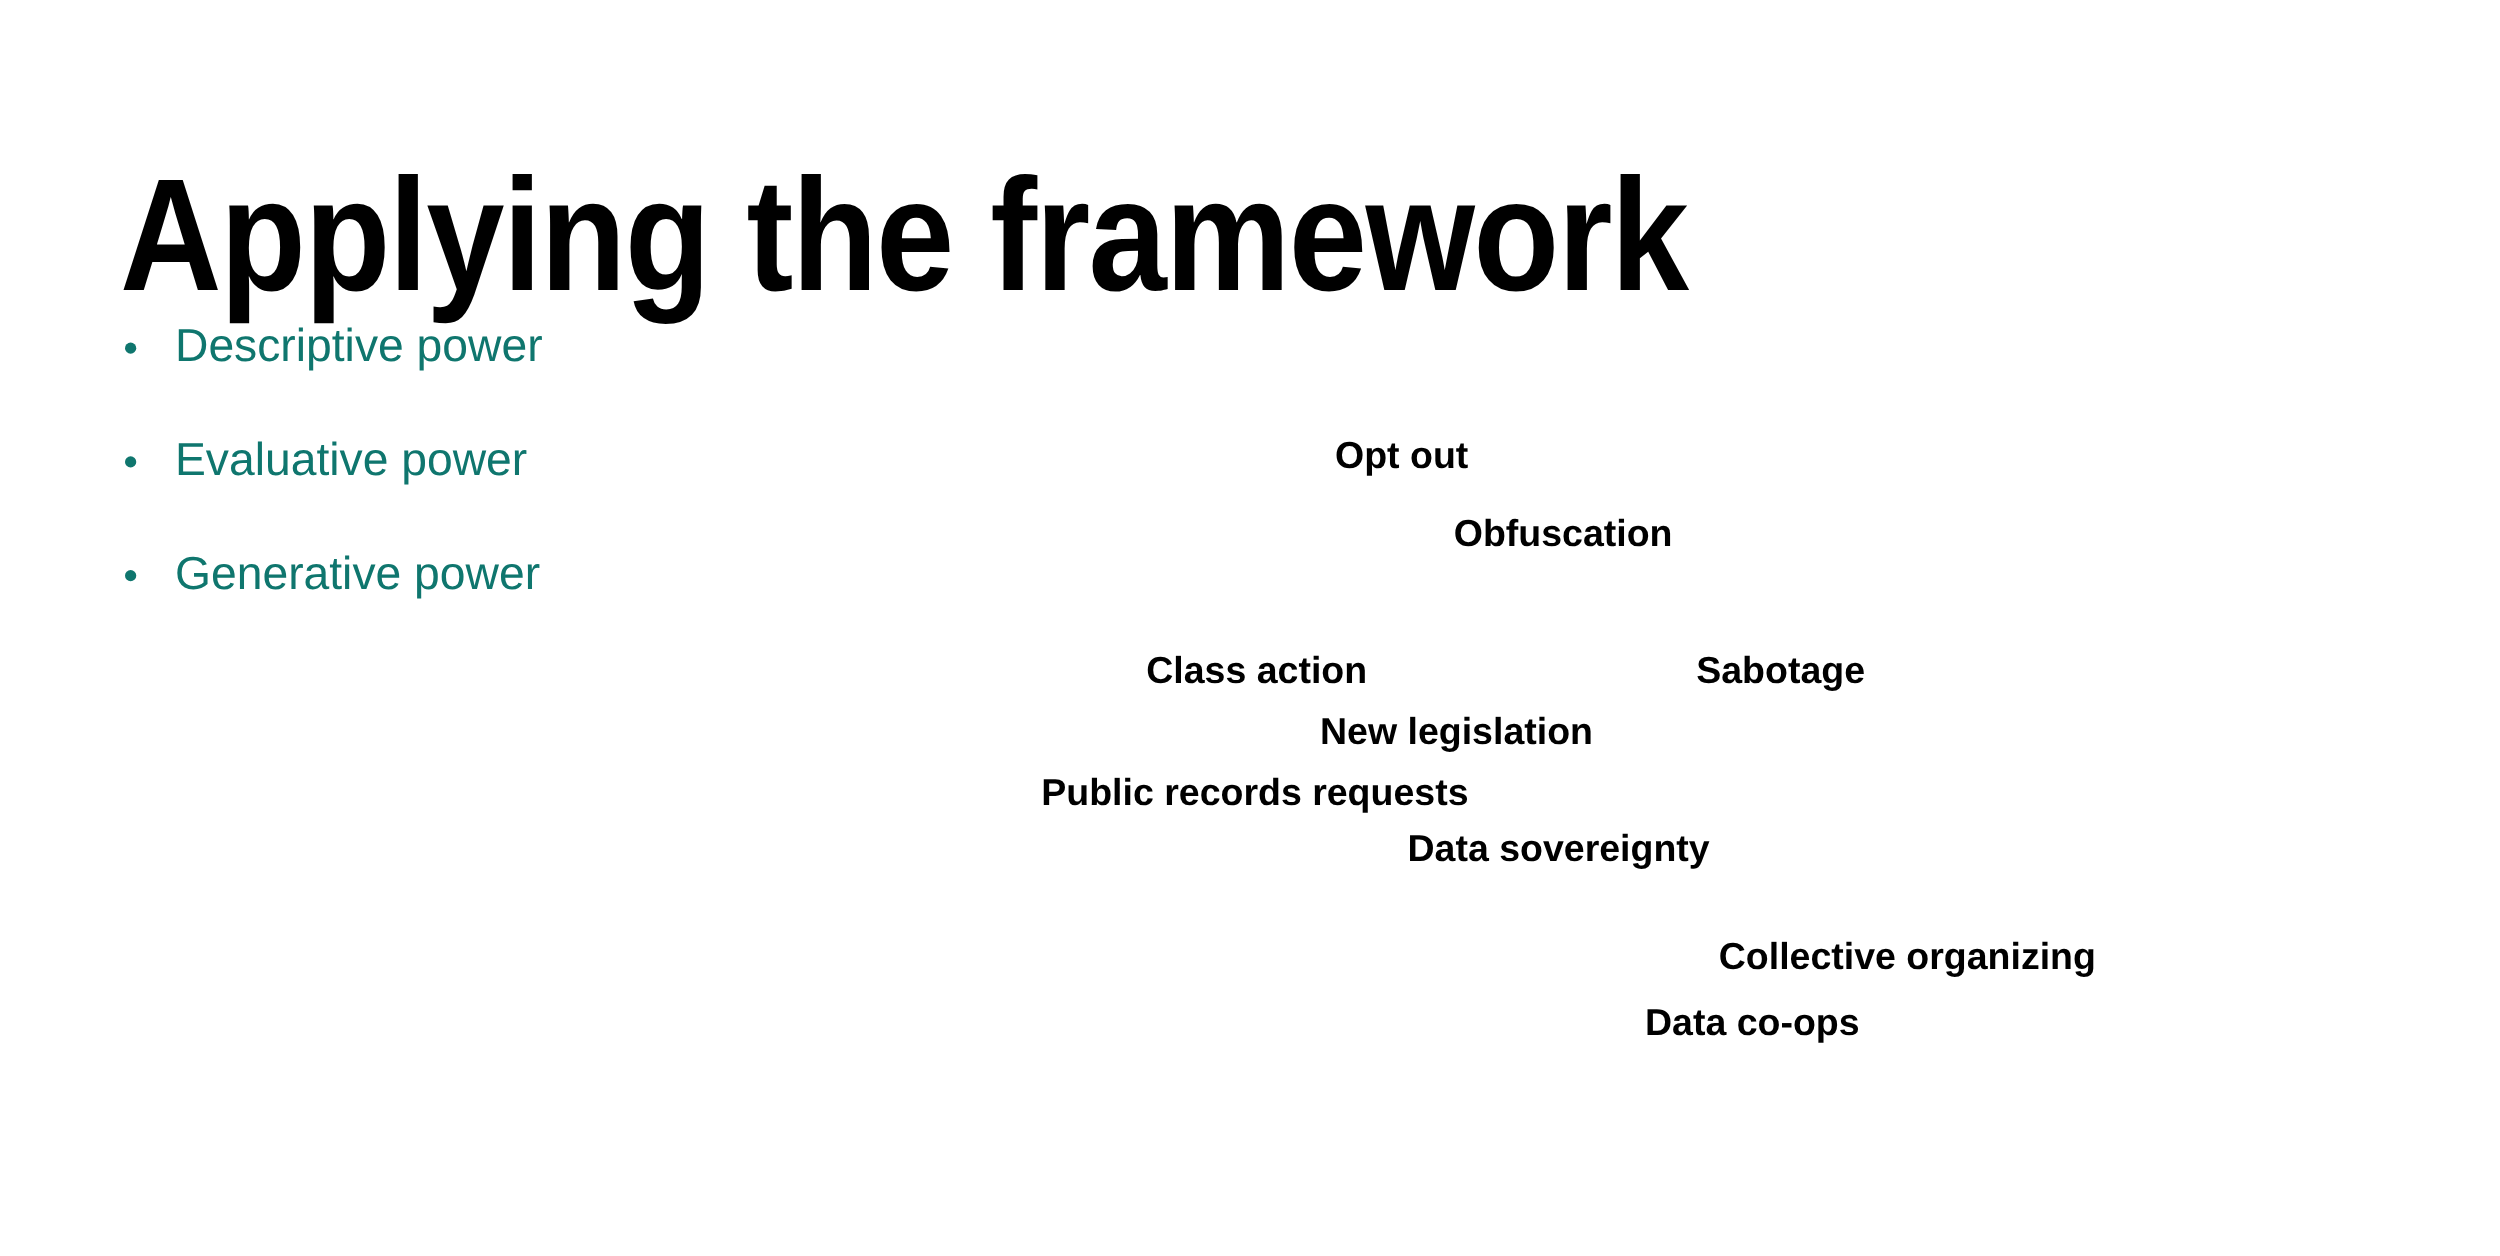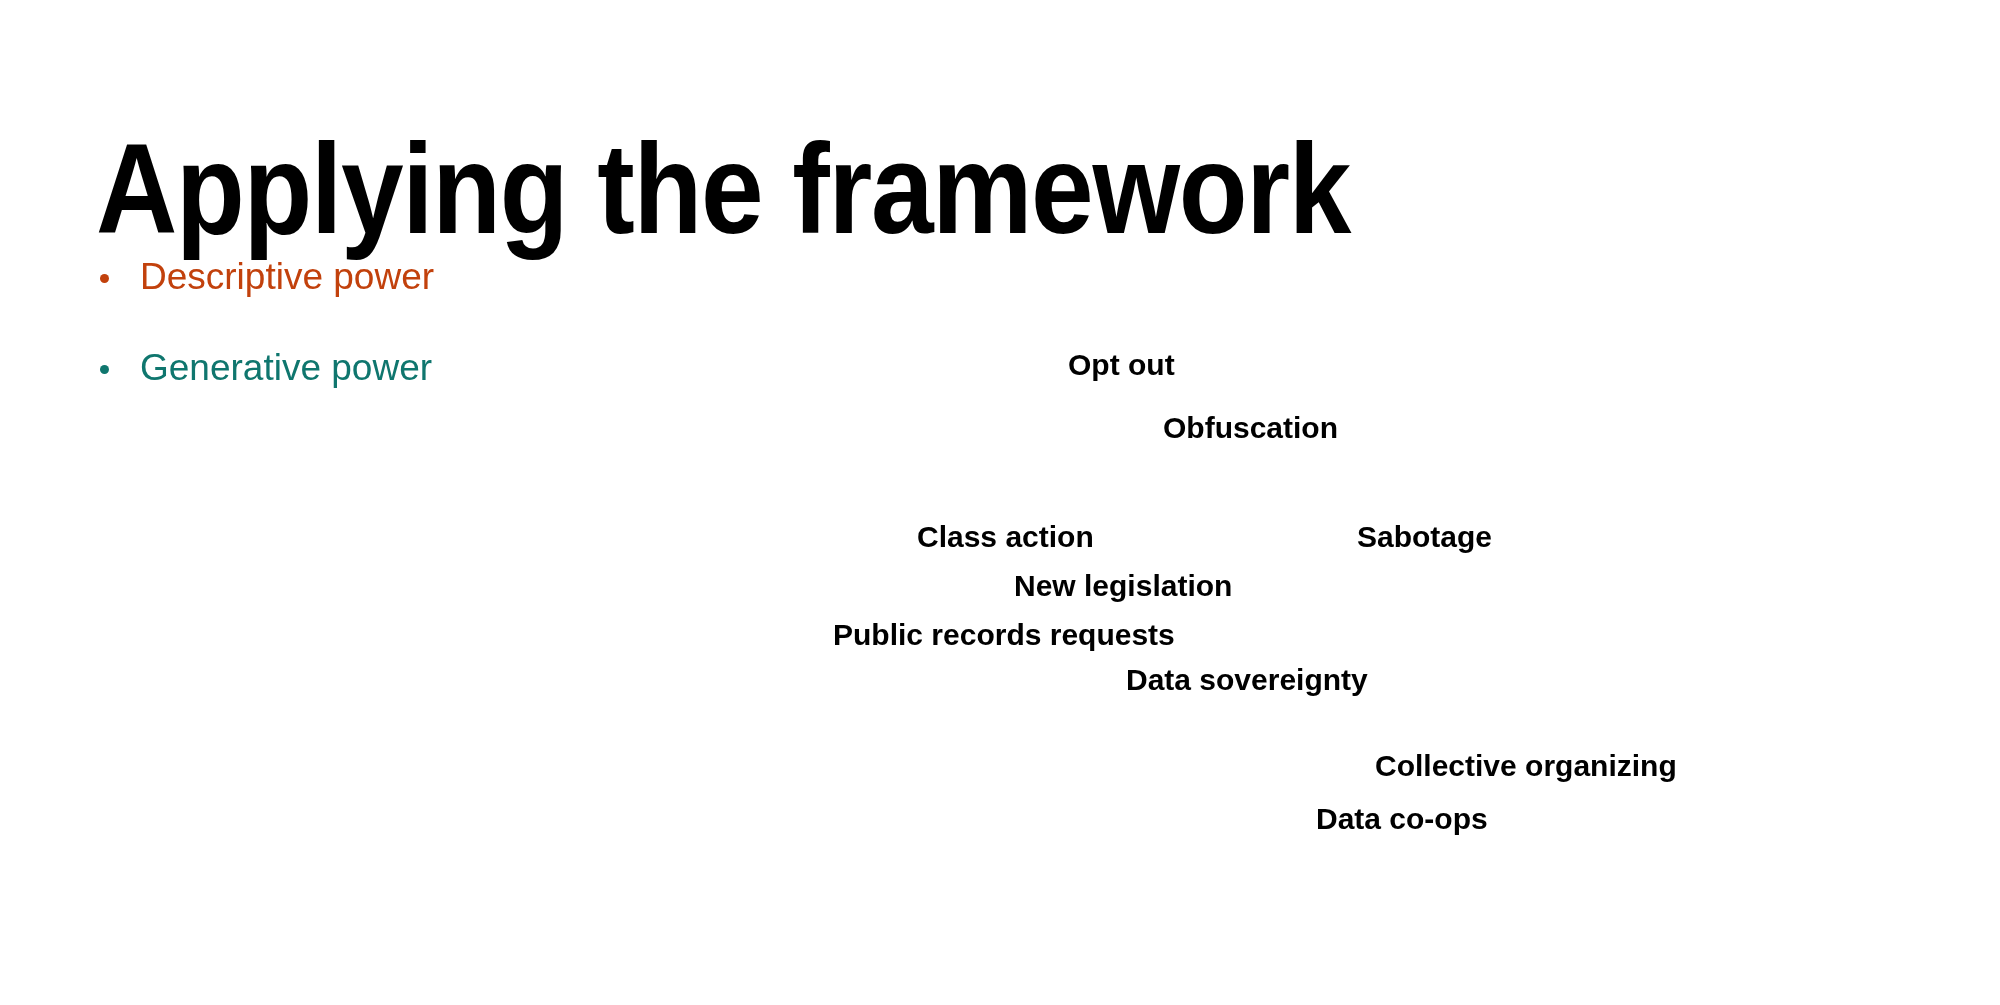--- a/index.html
+++ b/index.html
@@ -46,21 +46,21 @@
     width: 620px;
     list-style: none;
     margin: 0;
     padding: 0;
   }
   .bullet-item {
     position: relative;
     font-size: 37px;
     line-height: 1.05;
     font-weight: 400;
-    color: #c2410c;
+    color: #0f766e;
     margin-bottom: 52px;
     padding-left: 44px;
     white-space: nowrap;
   }
   .bullet-item:last-child {
     margin-bottom: 0;
   }
   .bullet-item.is-active {
     color: #0f766e;
   }
@@ -99,28 +99,29 @@
 </style>
 </head>
 <body>
 
 <div id="slide">
 
   <h1 id="slide-title">Applying the framework</h1>
 
   <ul id="bullet-list">
       <li class="bullet-item"><span class="bullet-dot"></span><span class="bullet-label">Descriptive power</span></li>
+      <li class="bullet-item"><span class="bullet-dot"></span><span class="bullet-label">Evaluative power</span></li>
       <li class="bullet-item is-active"><span class="bullet-dot"></span><span class="bullet-label">Generative power</span></li>
     </ul>
 
   <div id="term-cloud">
       <span class="term" style="left: 1068px; top: 350px;">Opt out</span>
       <span class="term" style="left: 1163px; top: 413px;">Obfuscation</span>
       <span class="term" style="left: 917px; top: 522px;">Class action</span>
       <span class="term" style="left: 1357px; top: 522px;">Sabotage</span>
-      <span class="term" style="left: 1014px; top: 571px;">New legislation</span>
+      <span class="term" style="left: 1056px; top: 571px;">New legislation</span>
       <span class="term" style="left: 833px; top: 620px;">Public records requests</span>
       <span class="term" style="left: 1126px; top: 665px;">Data sovereignty</span>
       <span class="term" style="left: 1375px; top: 751px; text-align: right;">Collective organizing</span>
       <span class="term" style="left: 1316px; top: 804px;">Data co-ops</span>
     </div>
 
 </div>
 
 </body></html>

